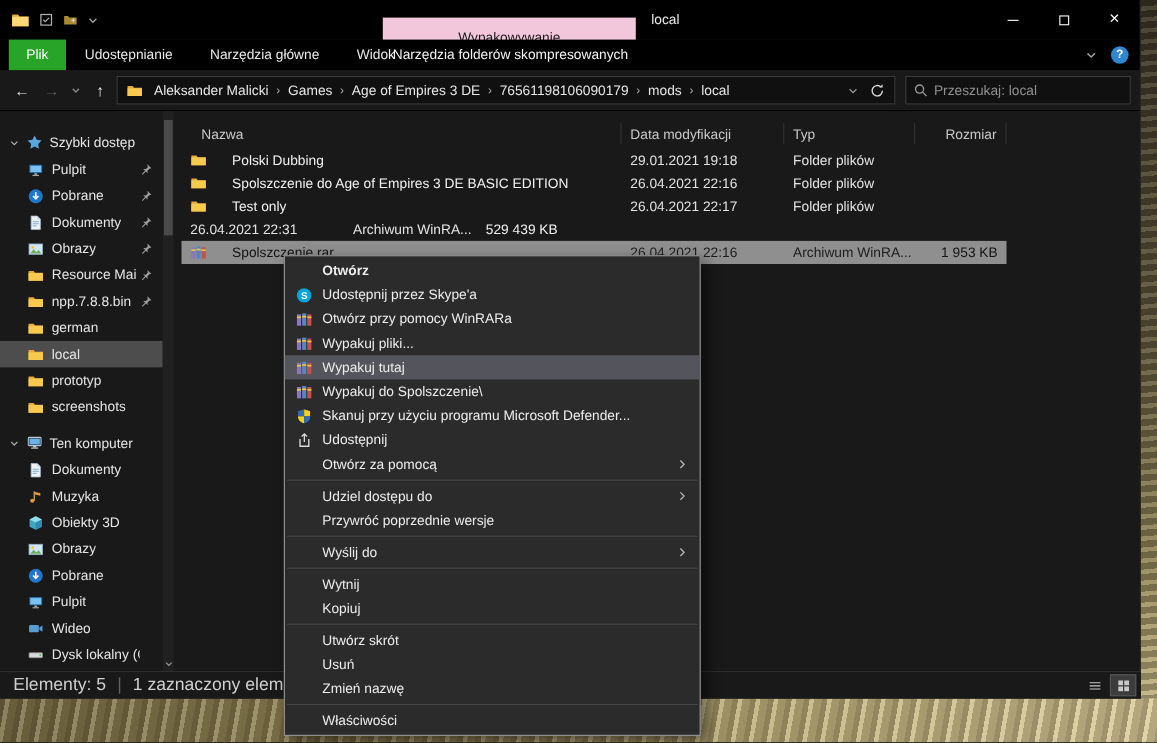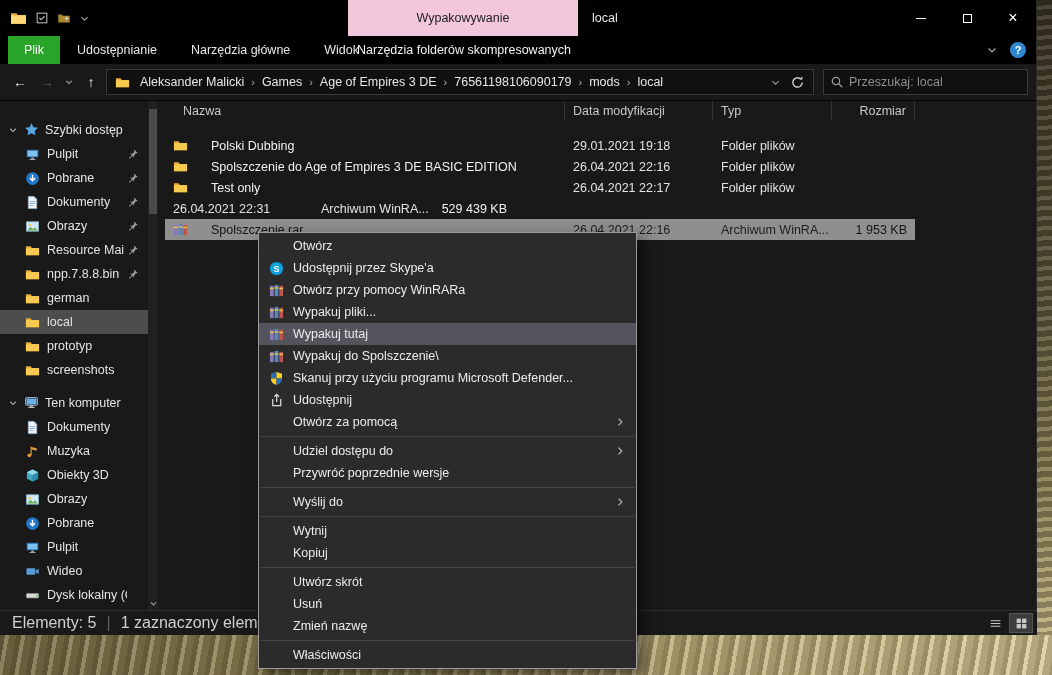--- a/index.html
+++ b/index.html
@@ -18,21 +18,21 @@
 
   
   .window{position:absolute;left:0;top:0;width:1037px;height:635px;background:#191919;border-right:1px solid #2a2a2a}
 
   
   .titlebar{position:absolute;left:0;top:0;right:0;height:36px;background:#000;display:flex;align-items:center;color:#fff}
   .tb-left{display:flex;align-items:center;gap:8px;padding-left:10px}
   .app-ic{width:17px;height:17px;display:inline-flex}
   .qat-ic{width:14px;height:14px;display:inline-flex;opacity:.85}
   .qat-chev{width:11px;height:11px;display:inline-flex;opacity:.8}
-  .ctx-header{position:absolute;left:348px;top:0;width:230px;height:36px;background:var(--contextual-tab-pink,#f2c7dc);
+  .ctx-header{position:absolute;left:348px;top:16px;width:230px;height:36px;background:var(--contextual-tab-pink,#f2c7dc);
     color:#1c1c1c;display:flex;align-items:center;justify-content:center;font-size:12.5px}
   .win-title{position:absolute;left:592px;top:0;height:36px;display:flex;align-items:center;font-size:12.5px;color:#eaeaea}
   .win-controls{position:absolute;right:0;top:0;height:36px;display:flex}
   .wbtn{width:46px;height:36px;display:flex;align-items:center;justify-content:center;color:#fff}
   .min-glyph{display:block;width:10px;height:1px;background:#fff}
   .max-glyph{display:block;width:9px;height:9px;border:1px solid #fff}
   .close-glyph{font-size:16px;line-height:1}
 
   
   .tabrow{position:absolute;top:36px;left:0;right:0;height:28px;background:#000;display:flex;align-items:center;color:#eee;font-size:12.5px}
@@ -74,21 +74,21 @@
   .ic{display:inline-flex;width:15px;height:15px;flex:none}
   .ic svg{width:100%;height:100%}
 
   .side-scroll{position:absolute;left:148px;top:0;width:10px;bottom:0;background:#202020}
   .side-scroll .thumb{position:absolute;top:8px;left:1px;width:8px;height:105px;background:#4a4a4a}
   .side-scroll .sarrow{position:absolute;bottom:1px;left:0;width:10px;height:12px;display:flex;align-items:center;justify-content:center}
   .side-scroll .sarrow svg{width:9px;height:9px}
 
   
   .files{position:absolute;left:165px;top:0;right:10px;bottom:0}
-  .fheader{display:flex;height:30px;align-items:flex-start;color:#c8c8c8;font-size:12.5px}
+  .fheader{display:flex;height:30px;align-items:flex-end;color:#c8c8c8;font-size:12.5px}
   .fcol{padding:0 8px;border-right:1px solid #333;height:19px;display:flex;align-items:center}
   .fcol.c0{padding-left:18px}
   .c0{width:400px}.c1{width:148px}.c2{width:119px}.c3{width:83px;justify-content:flex-end}
   .frows{margin-top:4px}
   .frow{display:flex;height:21px;align-items:center;color:#f0f0f0;font-size:12.5px;width:750px}
   .fcell{padding:0 8px;overflow:hidden;white-space:nowrap}
   .fcell.c0{display:flex;align-items:center;gap:23px}
   .fcell.c3{text-align:right}
   .frow .c1,.frow .c2{color:#e2e2e2}
   .frow.selected{background:var(--selection-gray,#8f8f8f);color:#141414}
@@ -103,21 +103,21 @@
   .vbtn.active{background:#3c3c3c;border-color:#555}
   .vbtn svg{width:13px;height:13px}
 
   
   .ctxmenu{position:absolute;left:258px;top:232px;width:379px;background:#2b2b2b;border:1px solid #9a9a9a;
     box-shadow:6px 6px 14px rgba(0,0,0,.55);padding:2px 0;z-index:50;font-size:12.5px;color:#ececec}
   .mitem{height:22px;display:flex;align-items:center;padding:0 8px 0 10px;position:relative}
   .mic{width:24px;display:inline-flex;justify-content:flex-start;flex:none}
   .mic .ic{width:15px;height:15px}
   .mlabel{flex:1;white-space:nowrap;overflow:hidden}
-  .mitem.bold .mlabel{font-weight:normal}
+  .mitem.bold .mlabel{font-weight:bold}
   .mitem.hl{background:var(--menu-highlight,#54545c)}
   .marrow{width:12px;height:12px;display:inline-flex;margin-right:2px;opacity:.85}
   .msep{height:1px;background:#474747;margin:3px 2px}
 </style>
 </head>
 <body>
 
 <div class="screen">
   <div class="wall-right"></div>
   <div class="wall-bottom"></div>

